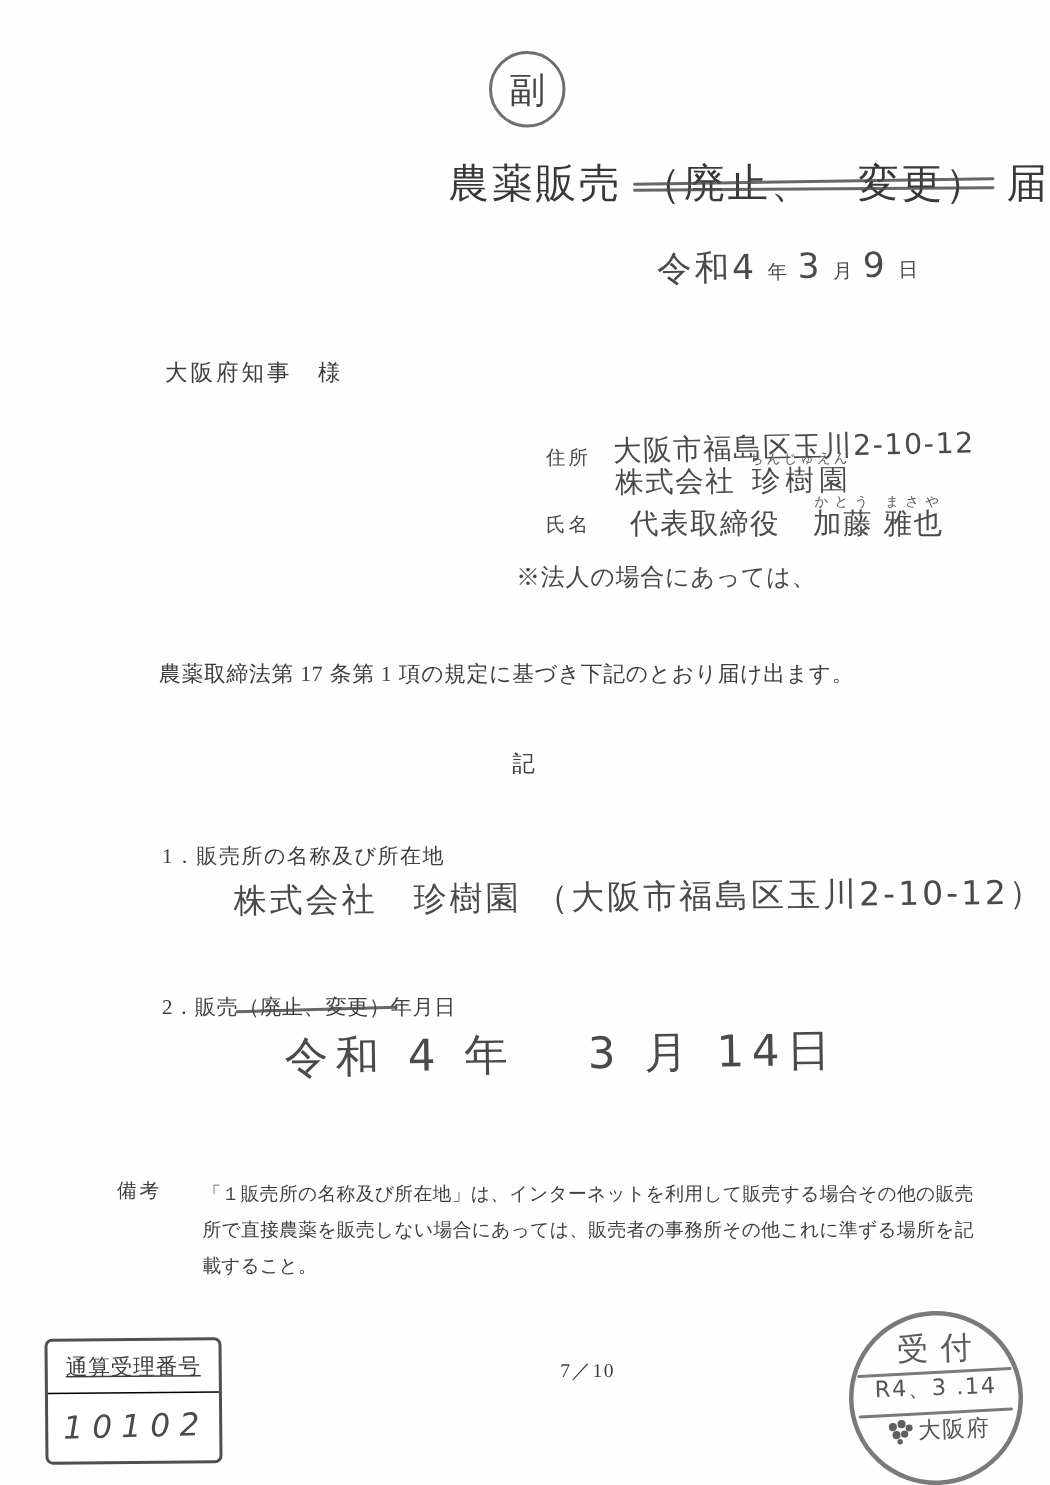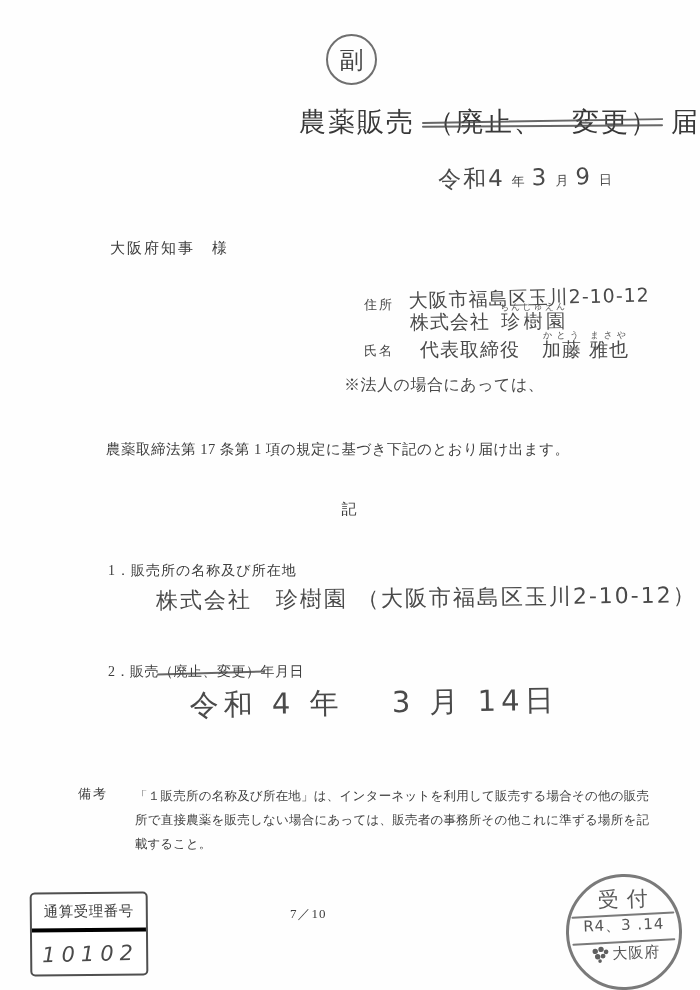--- a/index.html
+++ b/index.html
@@ -63,26 +63,26 @@
   .s2-value{left:190px;top:686px;font-size:29px;letter-spacing:5px;transform:rotate(-0.8deg);
     transform-origin:left bottom;white-space:nowrap;}
 
   .remarks-label{left:78px;top:785px;font-size:13px;letter-spacing:2px;}
   .remarks-text{left:123px;top:784px;width:514px;font-size:12.5px;line-height:1.92;
     text-align:justify;color:#3f3f3f;margin-left:12px;}
 
   
   .receipt-box{left:30px;top:892px;width:114px;height:80px;border:2px solid #4f4f4f;
     border-radius:5px;background:#fff;transform:rotate(-0.5deg);}
-  .receipt-box .hdr{height:34px;border-bottom:4px solid #000000;display:flex;align-items:center;
-    justify-content:center;font-size:14.5px;letter-spacing:0.5px;color:#3c3c3c;white-space:nowrap;}
+  .receipt-box .hdr{height:34px;border-bottom:1px solid #000000;display:flex;align-items:center;
+    justify-content:center;font-size:14.5px;letter-spacing:0.5px;color:#3c3c3c;white-space:nowrap;text-decoration:underline;}
   .receipt-box .num{height:44px;display:flex;align-items:center;justify-content:flex-start;
     padding-left:10px;font-size:21px;letter-spacing:6px;font-style:italic;transform:rotate(-1deg);}
 
-  .page-number{left:290px;top:905px;width:120px;text-align:left;font-size:13px;letter-spacing:1px;}
+  .page-number{left:290px;top:905px;width:120px;text-align:right;font-size:13px;letter-spacing:1px;}
 
   
   .reception-stamp{left:566px;top:874px;width:110px;height:110px;border:3px solid #7a7a7a;
     border-radius:50%;color:#5a5a5a;transform:rotate(-2deg);}
   .stamp-line{position:absolute;left:3%;width:94%;height:2px;background:#7a7a7a;border-radius:2px;}
   .stamp-line.l1{top:37px;transform:rotate(-1deg);}
   .stamp-line.l2{top:64px;transform:rotate(-1deg);}
   .stamp-title{position:absolute;top:8px;width:100%;text-align:center;font-size:21px;
     letter-spacing:8px;text-indent:8px;color:#5a5a5a;}
   .stamp-date{position:absolute;top:39px;width:100%;text-align:center;font-size:15px;

